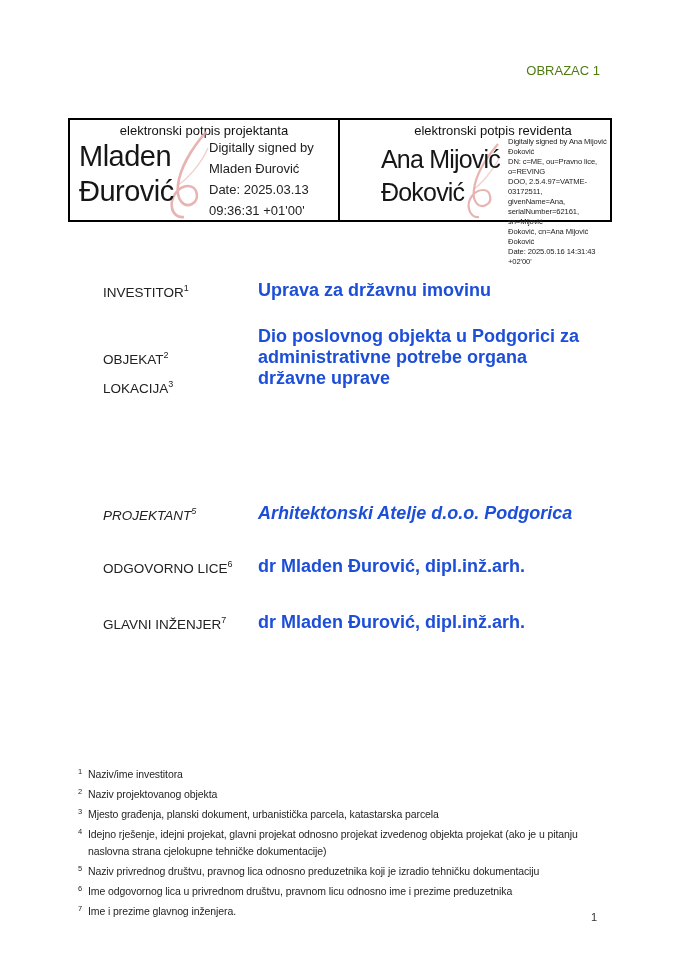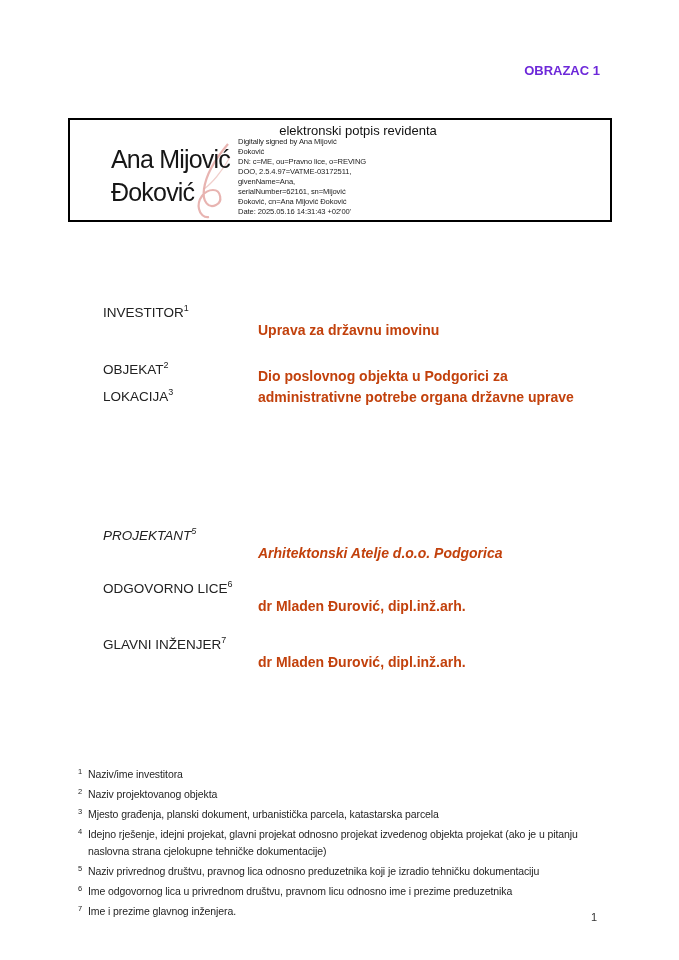--- a/index.html
+++ b/index.html
@@ -7,21 +7,21 @@
     position:relative;
     width:679px;height:960px;
     background:#ffffff;
     font-family:"Liberation Sans", sans-serif;
     color:#1c1c1c;
     overflow:hidden;
   }
   
   .form-label{
     position:absolute;top:63px;right:79px;
-    font-size:13px;font-weight:bold;color:#6d28d9;
+    font-size:13px;font-weight:normal;color:#4d7c0f;
   }
   
   .sig-table{
     position:absolute;left:68px;top:118px;
     width:544px;height:104px;
     border:2px solid #000;
     display:flex;
     box-sizing:border-box;
   }
   .sig-cell{position:relative;box-sizing:border-box;}
@@ -52,22 +52,22 @@
     position:absolute;left:103px;width:490px;
     display:flex;align-items:center;
   }
   .field-label{
     flex:0 0 155px;
     font-size:13.5px;line-height:17px;
     color:#222;white-space:pre-line;
   }
   .field-value{
     flex:1;
-    font-size:14px;line-height:21px;font-weight:bold;
-    color:#c2410c;white-space:pre-line;margin-top:40px;
+    font-size:18px;line-height:21px;font-weight:bold;
+    color:#1d4ed8;white-space:pre-line;
   }
   sup.lbl-sup{font-size:9px;vertical-align:6px;}
   
   .footnotes{
     position:absolute;left:78px;top:763px;width:600px;
     font-size:10.5px;line-height:17px;color:#1f1f1f;
     letter-spacing:-0.1px;
   }
   .fn{padding-left:10px;white-space:pre-line;}
   .fn-sup{
@@ -82,20 +82,33 @@
 </style>
 </head>
 <body>
 
 <div class="page">
 
   <div class="form-label">OBRAZAC 1</div>
 
   <div class="sig-table">
 
+    <div class="sig-cell left">
+      <div class="sig-header">elektronski potpis projektanta</div>
+      <svg class="flourish" width="66" height="90" viewBox="0 0 66 90">
+        <path d="M44,2 C30,18 18,38 16,55 C14,70 22,78 30,74 C38,70 36,56 26,56 C16,56 8,68 10,78 C11,84 16,88 22,87" fill="none" stroke="#e4a7a3" stroke-width="2.6" opacity="0.85"></path>
+        <path d="M16,55 C24,50 38,36 46,18" fill="none" stroke="#e4a7a3" stroke-width="1.4" opacity="0.55"></path>
+      </svg>
+      <div class="sig-name">Mladen
+Đurović</div>
+      <div class="sig-details">Digitally signed by
+Mladen Đurović
+Date: 2025.03.13
+09:36:31 +01'00'</div>
+    </div>
 
     <div class="sig-cell right">
       <div class="sig-header">elektronski potpis revidenta</div>
       <svg class="flourish" width="56" height="78" viewBox="0 0 56 78">
         <path d="M38,2 C26,16 16,33 14,47 C12,60 19,67 26,63 C33,60 31,48 23,48 C14,48 7,58 9,67 C10,72 14,76 19,75" fill="none" stroke="#e4a7a3" stroke-width="2.2" opacity="0.85"></path>
         <path d="M14,47 C21,42 32,30 40,15" fill="none" stroke="#e4a7a3" stroke-width="1.2" opacity="0.55"></path>
       </svg>
       <div class="sig-name">Ana Mijović
 Đoković</div>
       <div class="sig-details">Digitally signed by Ana Mijović
@@ -114,21 +127,21 @@
     <div class="field-label"><span>INVESTITOR</span><sup class="lbl-sup">1</sup></div>
     <div class="field-value">Uprava za državnu imovinu</div>
   </div>
 
   <div class="field-row" style="top:326px;">
     <div class="field-label"><span>OBJEKAT</span><sup class="lbl-sup">2</sup></div>
     <div class="field-value">Dio poslovnog objekta u Podgorici za
 administrativne potrebe organa državne uprave</div>
   </div>
 
-  <div class="field-row" style="top:384px;gap:17px;">
+  <div class="field-row" style="top:376px;gap:17px;">
     <div class="field-label"><span>LOKACIJA</span><sup class="lbl-sup">3</sup></div>
   </div>
 
 
   <div class="field-row" style="top:503px;font-style:italic;">
     <div class="field-label"><span>PROJEKTANT</span><sup class="lbl-sup">5</sup></div>
     <div class="field-value">Arhitektonski Atelje d.o.o. Podgorica</div>
   </div>
 
   <div class="field-row" style="top:556px;">

